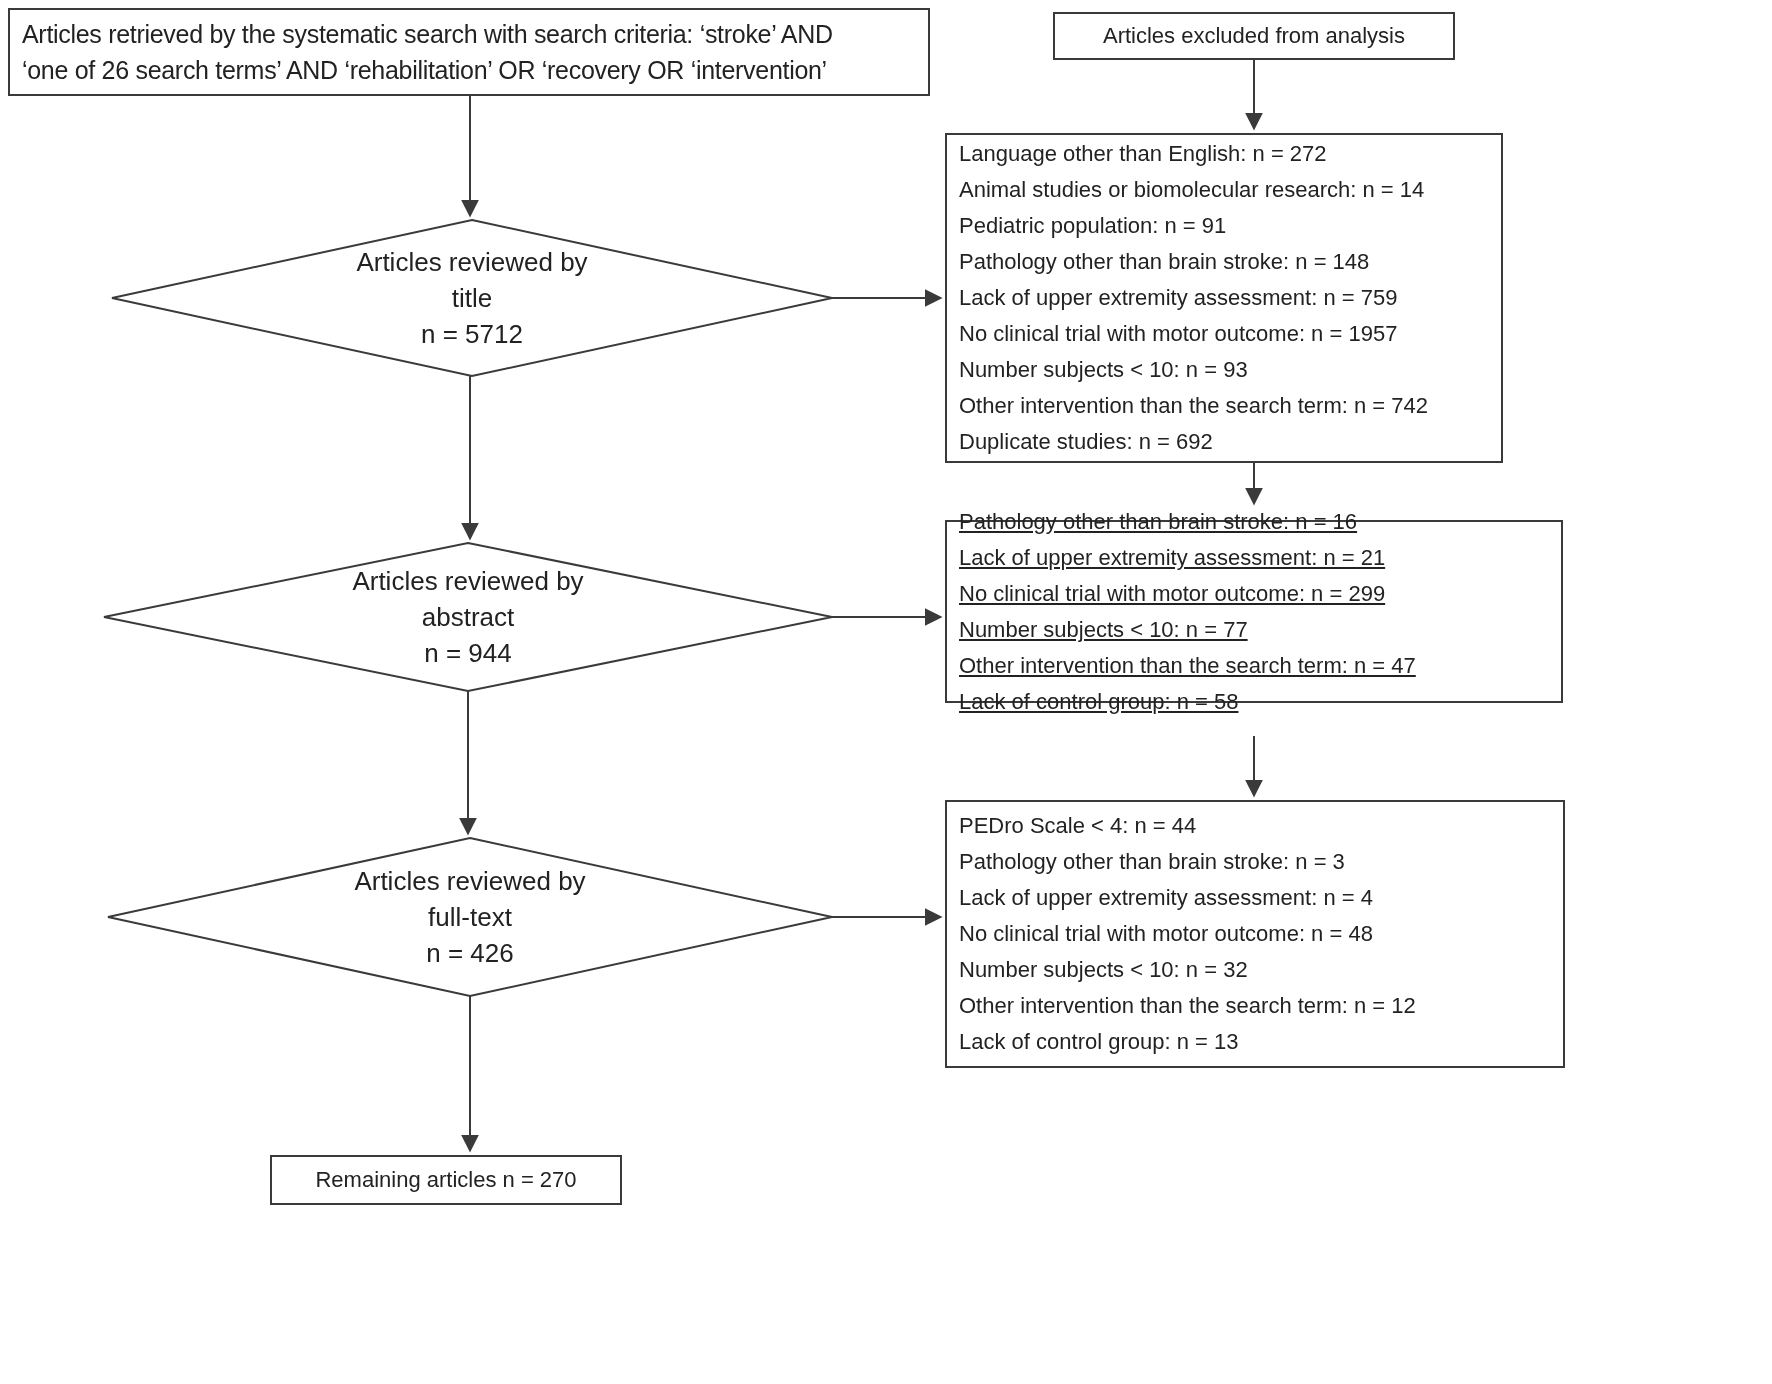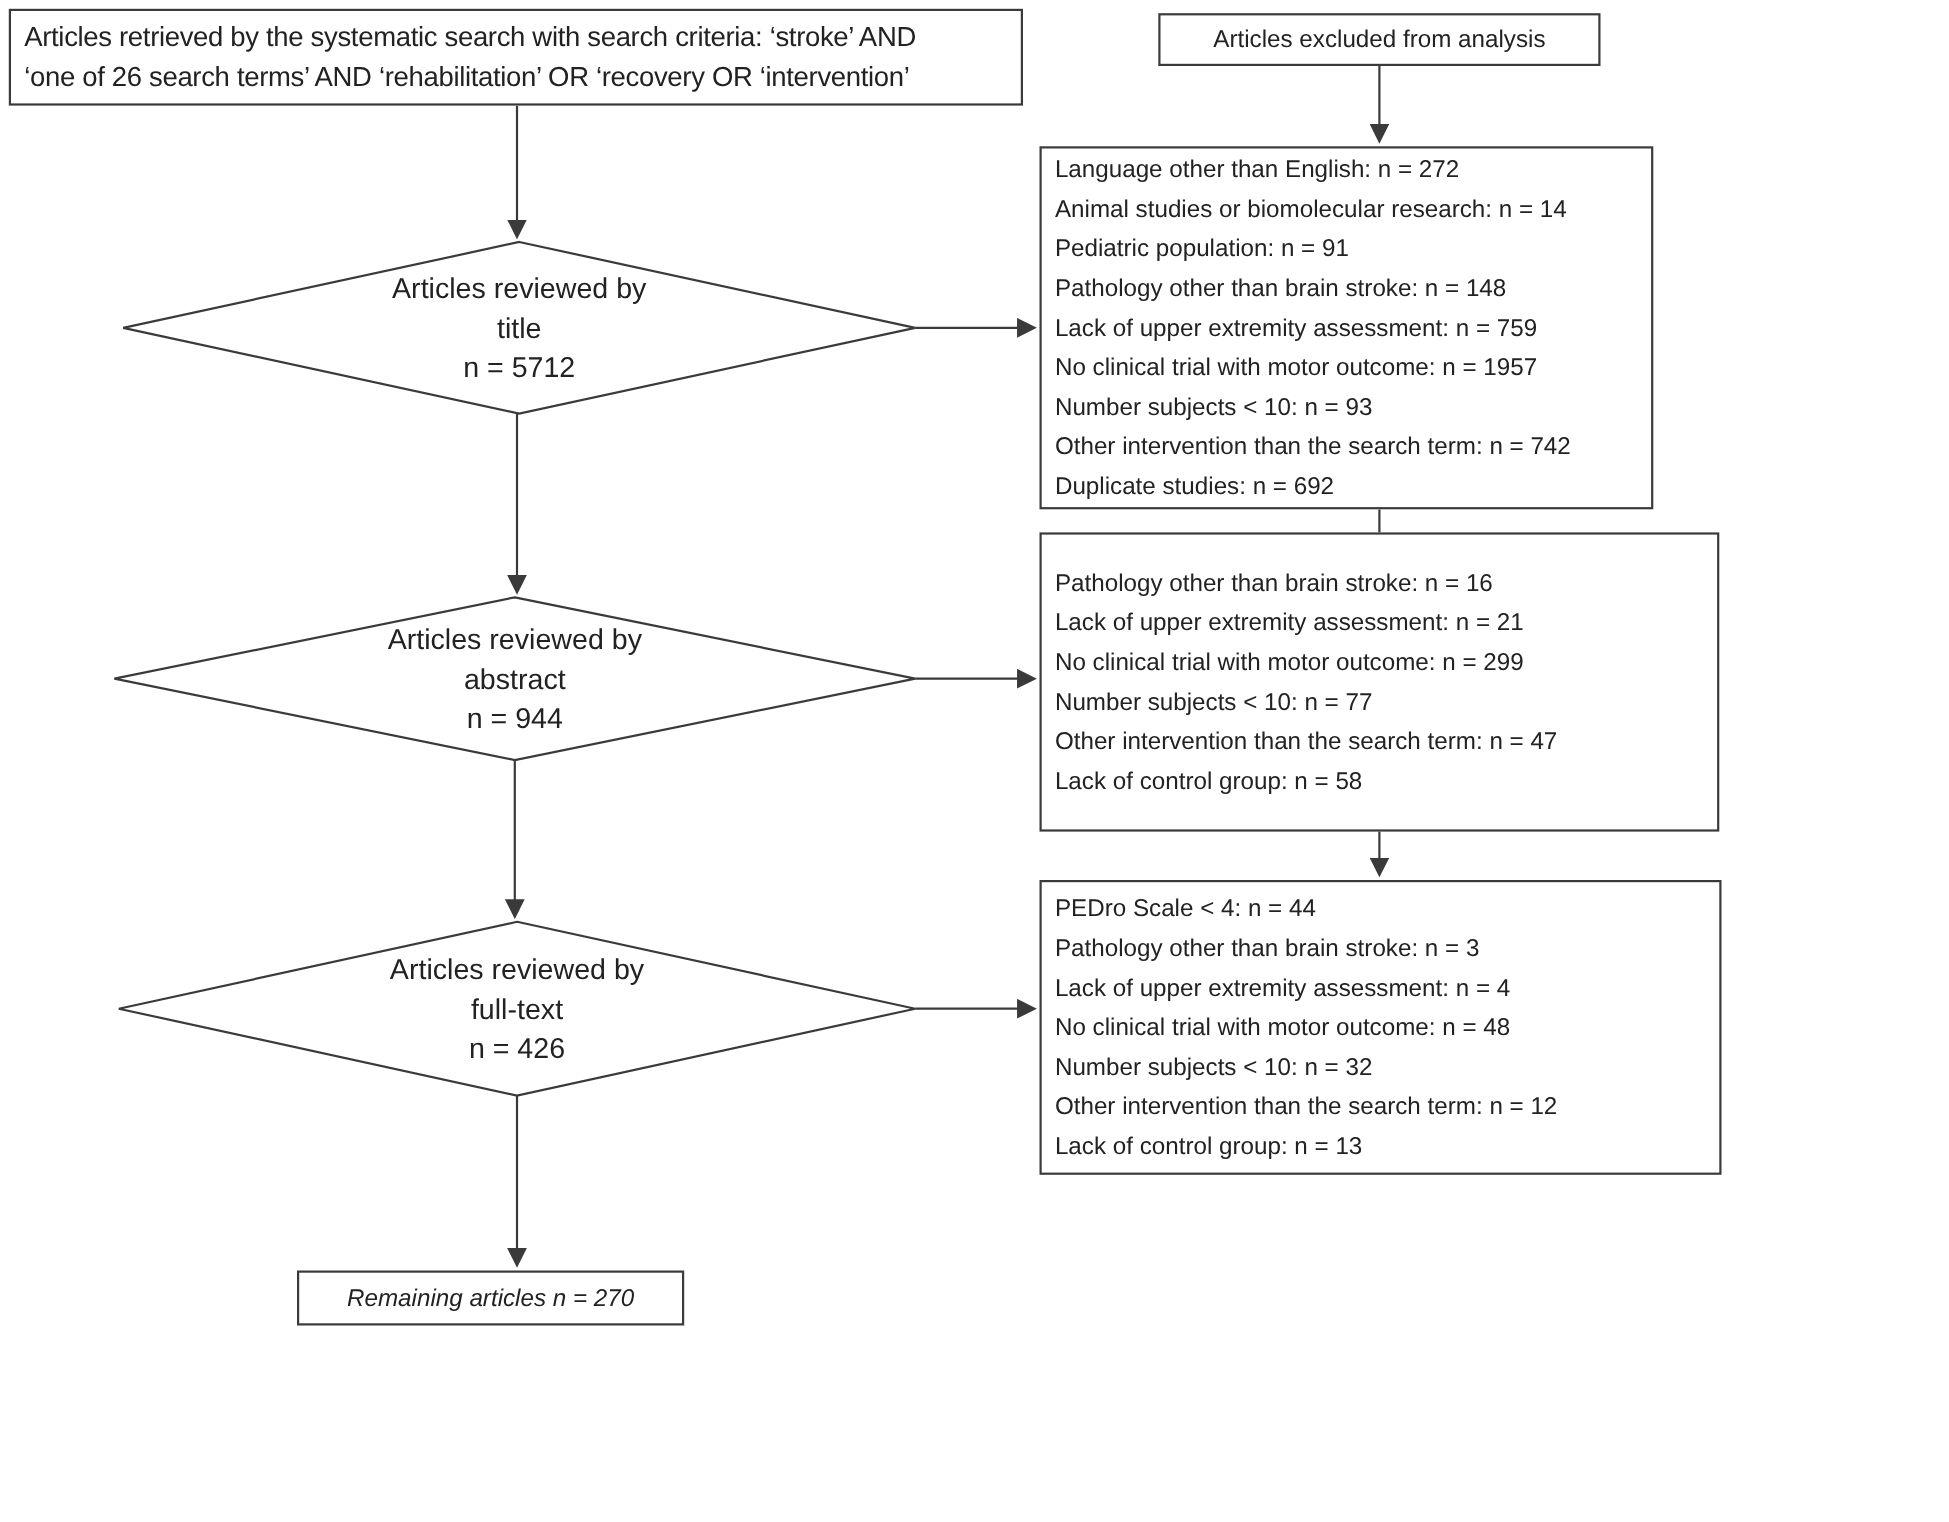--- a/index.html
+++ b/index.html
@@ -39,26 +39,25 @@
     left: 8px; top: 8px; width: 922px; height: 88px;
     padding-left: 12px;
   }
   .search-box .line { font-size: 25px; letter-spacing: -0.3px; }
   .header-box {
     left: 1053px; top: 12px; width: 402px; height: 48px;
     align-items: center;
   }
   .excl-box { padding-left: 12px; }
   .excl-1 { left: 945px; top: 133px; width: 558px; height: 330px; }
-  .excl-2 { left: 945px; top: 484px; width: 618px; height: 272px; }
+  .excl-2 { left: 945px; top: 520px; width: 618px; height: 183px; text-decoration: underline; }
   .excl-3 { left: 945px; top: 800px; width: 620px; height: 268px; }
   .final-box {
     left: 270px; top: 1155px; width: 352px; height: 50px;
     align-items: center;
-    font-style: italic;
   }
   .diamond-label {
     position: absolute;
     width: 400px;
     text-align: center;
   }
   .diamond-label .line {
     line-height: 36px;
     font-size: 26px;
     white-space: nowrap;

